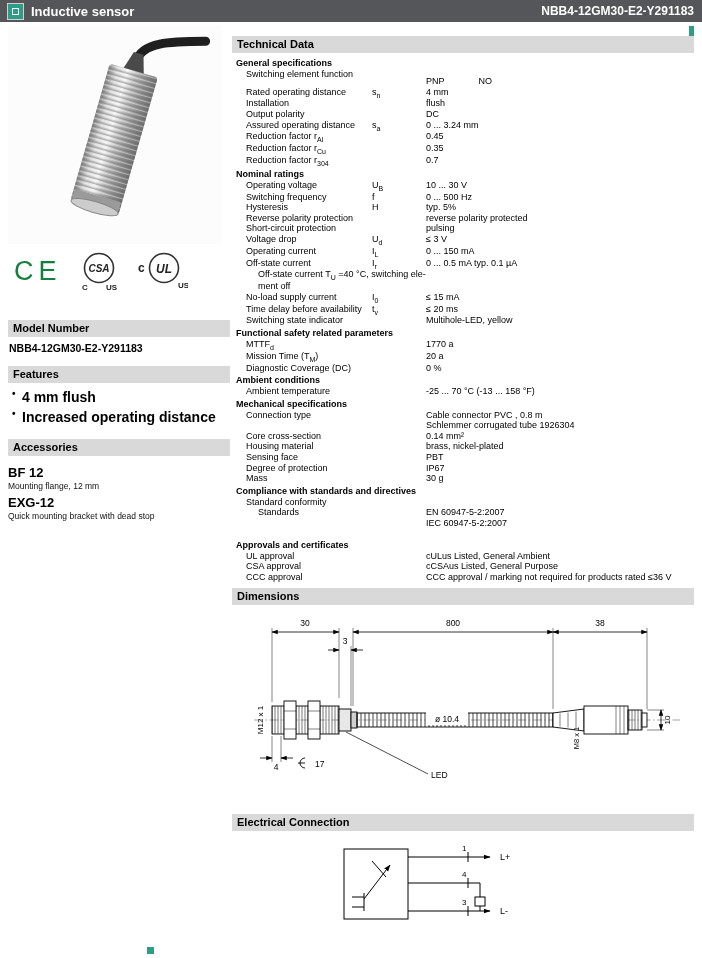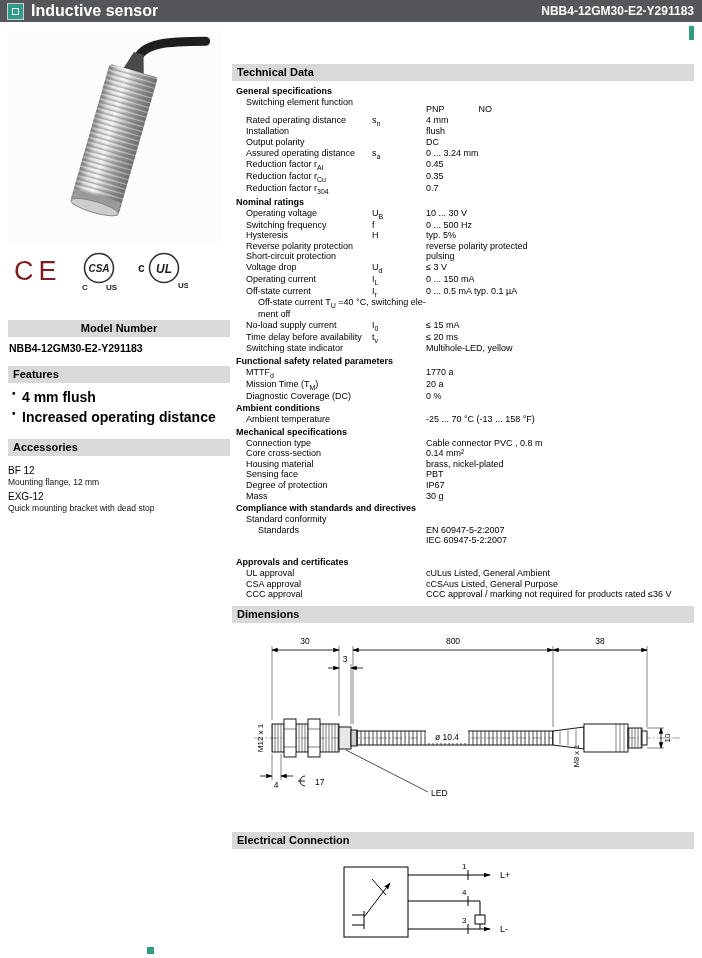--- a/index.html
+++ b/index.html
@@ -21,50 +21,50 @@
     position:absolute;top:0;left:0;width:702px;height:22px;
     background:var(--header-bg);color:#fff;
     display:flex;align-items:center;gap:8px;padding:0 8px;
   }
   .header-icon{
     width:15px;height:15px;background:var(--accent);
     display:flex;align-items:center;justify-content:center;flex:0 0 auto;
     outline:1px solid #cfcfcf;
   }
   .header-icon .inner{width:7px;height:7px;border:1.4px solid #fff;}
-  .header-title{font-size:16px;font-weight:bold;}
+  .header-title{font-size:13px;font-weight:bold;}
   .header-model{margin-left:auto;font-size:12px;font-weight:bold;}
   .teal-mark{position:absolute;background:var(--accent);}
   .tm-topright{top:26px;left:689px;width:5px;height:14px;}
   .tm-bottom{top:947px;left:147px;width:7px;height:7px;}
 
   
   .bar{
     background:var(--bar-bg);
     font-size:11px;font-weight:bold;
     padding:2px 5px 2px 5px;height:17px;line-height:13px;
   }
 
   
   .left-col{position:absolute;top:26px;left:8px;width:222px;}
   .photo-wrap{width:214px;height:218px;background:#fcfcfc;}
   .marks-row{display:flex;align-items:center;gap:14px;height:50px;padding-left:6px;margin-top:2px;}
-  .ce-mark{font-size:27px;color:#7f1d1d;letter-spacing:5px;font-weight:400;}
+  .ce-mark{font-size:27px;color:#15803d;letter-spacing:5px;font-weight:400;}
   .left-col .bar{margin-top:12px;width:222px;}
-  .left-col .bar.first{margin-top:24px;text-align:center;}
+  .left-col .bar.first{margin-top:24px;}
   .model-value{font-size:10.5px;font-weight:bold;padding:5px 1px 0 1px;}
   .feature-item{font-size:14px;font-weight:bold;padding:2px 0 2px 14px;position:relative;}
   .feature-item::before{content:"•";position:absolute;left:4px;top:1px;font-size:10px;}
   .features-list{padding-top:4px;}
   .acc-list{padding-top:5px;}
-  .acc-name{font-size:10px;font-weight:normal;padding-top:4px;}
+  .acc-name{font-size:13px;font-weight:bold;padding-top:4px;}
   .acc-desc{font-size:8.5px;padding-top:1px;color:#111;}
 
   
-  .right-col{position:absolute;top:64px;left:232px;width:462px;}
+  .right-col{position:absolute;top:36px;left:232px;width:462px;}
   .right-col .bar{width:462px;}
   .tech-table{padding-top:3px;padding-bottom:6px;}
   .t-section{font-size:9px;font-weight:bold;padding:2px 0 1px 4px;line-height:10px;}
   .t-row{display:grid;grid-template-columns:138px 56px 1fr;font-size:9px;line-height:10.6px;min-height:10.6px;}
   .t-label{padding-left:14px;}
   .t-row.ind2 .t-label{padding-left:26px;}
   .t-label.spanall{grid-column:1 / -1;}
   .t-sym{padding-left:2px;}
   .t-val{}
   .t-val2{display:inline-block;margin-left:34px;margin-top:7px;}
@@ -280,20 +280,25 @@
         <span class="t-sym"></span>
         <span class="t-val">-25 ... 70 °C (-13 ... 158 °F)</span>
       </div>
       <div class="t-section">Mechanical specifications</div>
       <div class="t-row">
         <span class="t-label">Connection type</span>
         <span class="t-sym"></span>
         <span class="t-val">Cable connector PVC , 0.8 m</span>
       </div>
       <div class="t-row">
+        <span class="t-label"></span>
+        <span class="t-sym"></span>
+        <span class="t-val">Schlemmer corrugated tube 1926304</span>
+      </div>
+      <div class="t-row">
         <span class="t-label">Core cross-section</span>
         <span class="t-sym"></span>
         <span class="t-val">0.14 mm²</span>
       </div>
       <div class="t-row">
         <span class="t-label">Housing material</span>
         <span class="t-sym"></span>
         <span class="t-val">brass, nickel-plated</span>
       </div>
       <div class="t-row">

